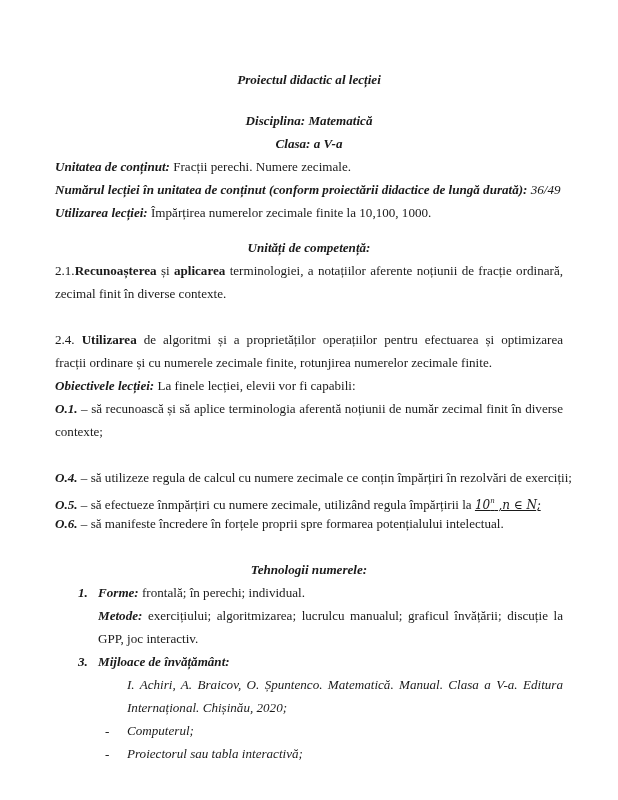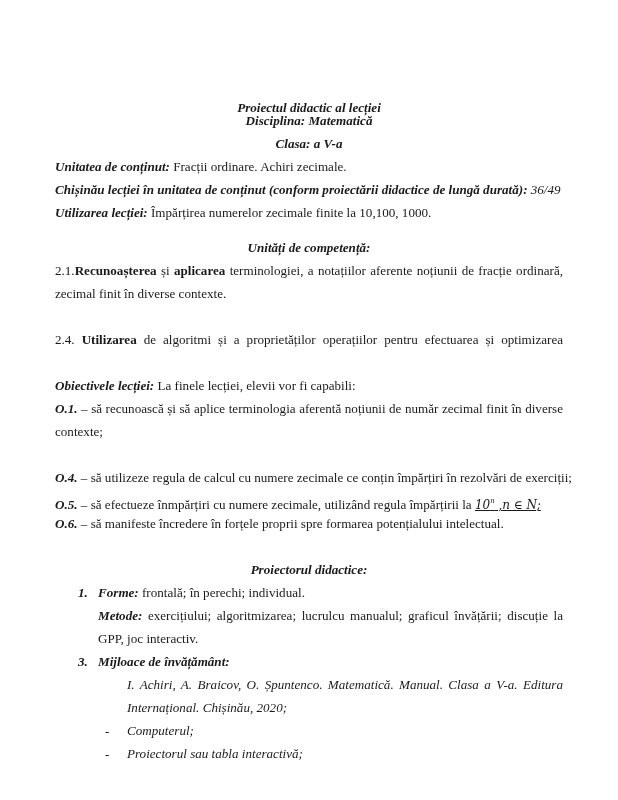--- a/index.html
+++ b/index.html
@@ -39,21 +39,20 @@
     .i { font-style: italic; }
     .title {
       position: absolute;
       top: 72px;
       left: 0;
       width: 618px;
       text-align: center;
       font-weight: bold;
       font-style: italic;
       font-size: 13.1px;
-      margin-top: 28px;
     }
     .num-item {
       position: absolute;
       left: 98px;
       width: 465px;
       line-height: 16px;
       white-space: nowrap;
     }
     .num-item .n {
       position: absolute;
@@ -81,43 +80,44 @@
 
 <div class="page">
 
   <div class="title">Proiectul didactic al lecției</div>
 
   <div class="line bi" style="top:113px">Disciplina: Matematică</div>
 
   <div class="line bi" style="top:136px">Clasa: a V-a</div>
 
   <div class="line" style="top:159px">
-    <span class="bi">Unitatea de conținut:</span><span> Fracții ordinare. Achiri zecimale.</span>
+    <span class="bi">Unitatea de conținut:</span><span> Fracții perechi. Numere zecimale.</span>
   </div>
 
   <div class="line" style="top:182px">
-    <span class="bi">Chișinău lecției în unitatea de conținut (conform proiectării didactice de lungă durată):</span><span class="i"> 36/49</span>
+    <span class="bi">Numărul lecției în unitatea de conținut (conform proiectării didactice de lungă durată):</span><span class="i"> 36/49</span>
   </div>
 
   <div class="line" style="top:205px">
     <span class="bi">Utilizarea lecției:</span><span> Împărțirea numerelor zecimale finite la 10,100, 1000.</span>
   </div>
 
 
   <div class="line bi" style="top:239px; top:240px">Unități de competență:</div>
 
   <div class="line just" style="top:263px; height:16px; overflow:hidden">
     <span>2.1.</span><span class="b">Recunoașterea</span><span> și </span><span class="b">aplicarea</span><span> terminologiei, a notațiilor aferente noțiunii de fracție ordinară, număr</span>
   </div>
   <div class="line" style="top:286px">zecimal finit în diverse contexte.</div>
 
 
   <div class="line just" style="top:332px; height:16px; overflow:hidden">
     <span>2.4. </span><span class="b">Utilizarea</span><span> de algoritmi și a proprietăților operațiilor pentru efectuarea și optimizarea calculelor cu</span>
   </div>
+  <div class="line" style="top:355px">fracții ordinare și cu numerele zecimale finite, rotunjirea numerelor zecimale finite.</div>
 
   <div class="line" style="top:378px">
     <span class="bi">Obiectivele lecției:</span><span> La finele lecției, elevii vor fi capabili:</span>
   </div>
 
   <div class="line just" style="top:401px; height:16px; overflow:hidden">
     <span class="bi">O.1.</span><span>  – să recunoască și să aplice terminologia aferentă noțiunii de număr zecimal finit în diverse</span>
   </div>
   <div class="line" style="top:424px">contexte;</div>
 
@@ -128,21 +128,21 @@
 
   <div class="line" style="top:493px">
     <span class="bi">O.5.</span><span>  – să efectueze înmpărțiri cu numere zecimale, utilizând regula împărțirii la </span><span class="math"><span>10</span><sup>n</sup><span> ,n ∈ N;</span></span>
   </div>
 
   <div class="line" style="top:516px">
     <span class="bi">O.6.</span><span> – să manifeste încredere în forțele proprii spre formarea potențialului intelectual.</span>
   </div>
 
 
-  <div class="line bi" style="top:562px">Proiectorul didactice:</div>
+  <div class="line bi" style="top:562px">Tehnologii numerele:</div>
 
   <div class="num-item" style="top:585px">
     <span class="n">1.</span><span class="bi">Forme:</span><span> frontală;  în perechi; individual.</span>
   </div>
 
   <div class="num-item just" style="top:608px; height:16px; overflow:hidden; white-space:normal">
     <span class="bi">Metode:</span><span> exercițiului; algoritmizarea; lucrulcu manualul; graficul învățării; discuție la manej;</span>
   </div>
   <div class="num-item" style="top:631px">GPP, joc interactiv.</div>
 

